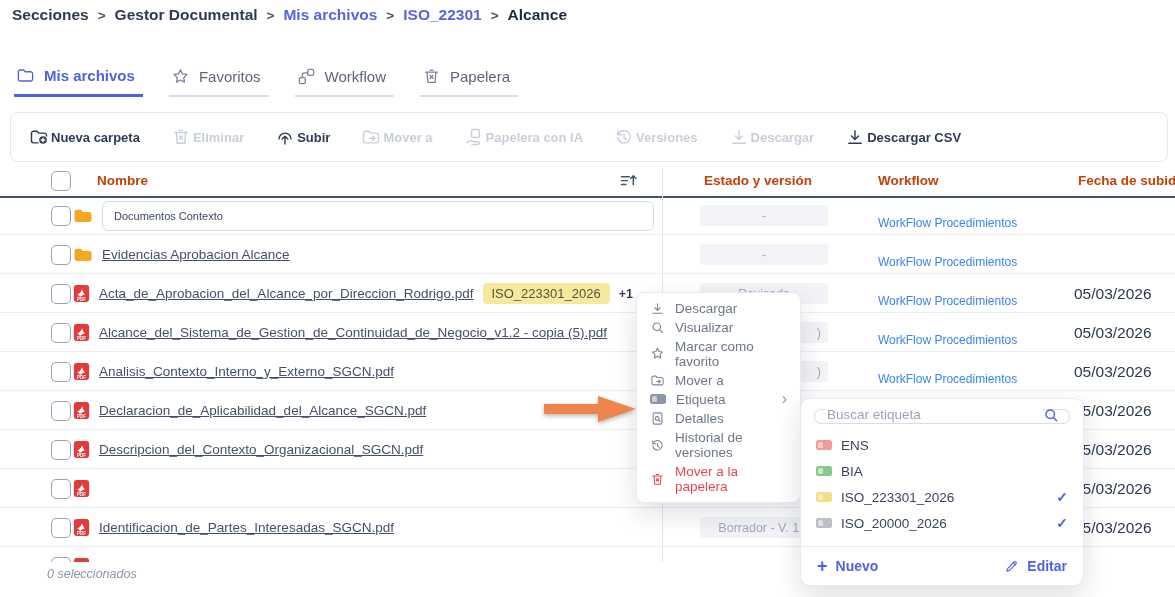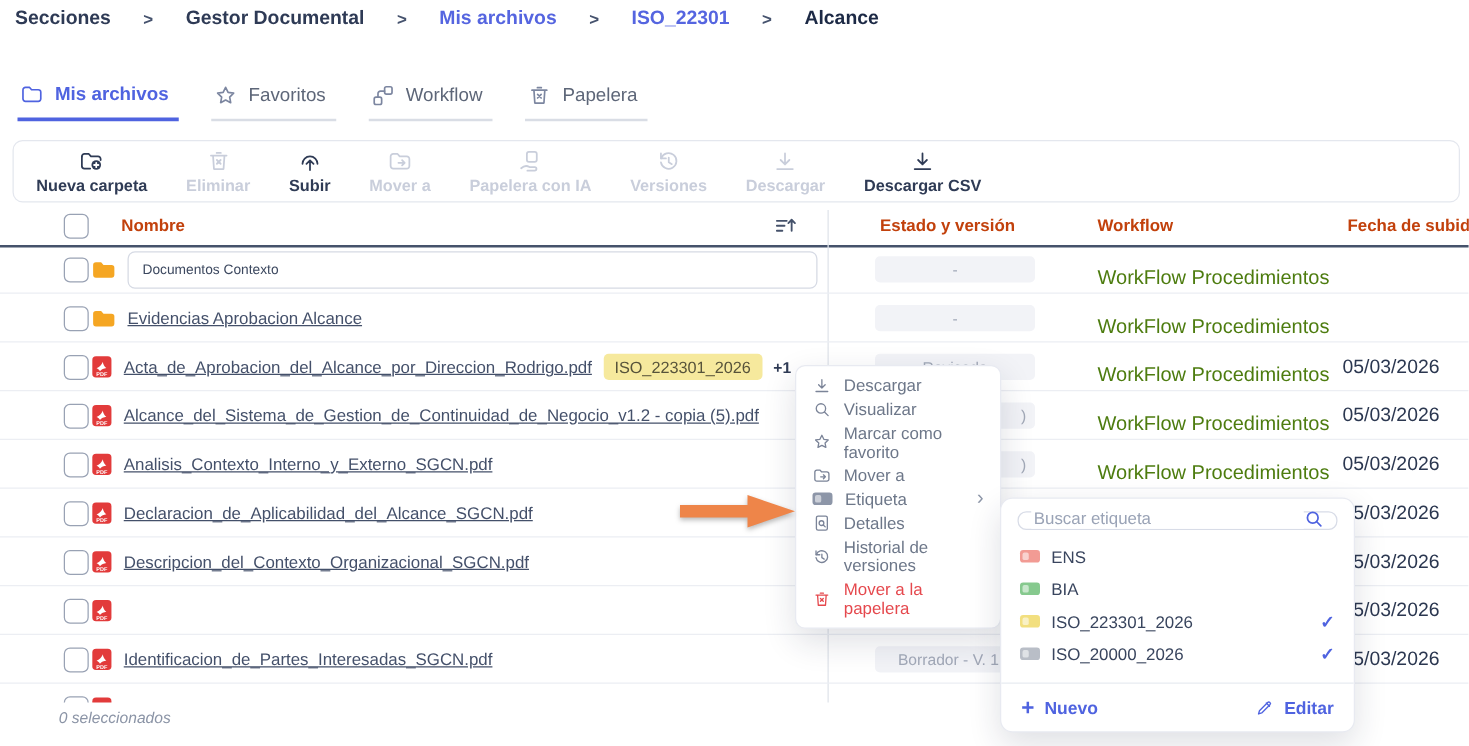--- a/index.html
+++ b/index.html
@@ -1,38 +1,38 @@
 <!DOCTYPE html>
 <html><head>
 <meta charset="utf-8">
 <style>
   html,body{margin:0;padding:0}
   body{width:1175px;height:597px;position:relative;overflow:hidden;background:#fff;
        font-family:"Liberation Sans",sans-serif;-webkit-font-smoothing:antialiased}
   svg.oc{fill:none;stroke:currentColor;stroke-width:1.7;stroke-linecap:round;stroke-linejoin:round}
 
   
-  .bcbar{position:absolute;top:0;left:12px;height:30px;display:flex;align-items:center;gap:26px;
+  .bcbar{position:absolute;top:0;left:12px;height:30px;display:flex;align-items:center;gap:9px;
          font-size:15.5px;font-weight:600;color:#2e3a55;white-space:nowrap}
   .bcbar .link{color:#5565e0;cursor:pointer}
   .bcbar .current{color:#1c2945;font-weight:700}
   .bcbar .sep{color:#46536e;font-size:13.5px}
 
   
   .tabs{position:absolute;top:64px;left:14px;display:flex;gap:26px}
   .tab{display:flex;align-items:center;gap:9px;font-size:15px;color:#5d6678;
        padding:2px 8px 9px 2px;border-bottom:2px solid #d9dde5;cursor:pointer}
   .tab svg{width:19px;height:19px;color:#7c86a0}
   .tab.active{color:#4f63e0;border-bottom:3px solid #4f63e0;font-weight:600}
   .tab.active svg{color:#4f63e0}
 
   
   .toolbar{position:absolute;left:10px;right:7px;top:112px;height:50px;border:1px solid #e4e7ee;
            border-radius:8px;display:flex;align-items:center;padding:0 18px;gap:31px;box-sizing:border-box}
-  .tbtn{display:flex;flex-direction:column;align-items:center;gap:2px;font-size:13px;font-weight:700;
+  .tbtn{display:flex;flex-direction:row;align-items:center;gap:2px;font-size:13px;font-weight:700;
         color:#2f3b55;cursor:pointer;white-space:nowrap}
   .tbtn svg{width:20px;height:20px}
   .tbtn.dis{color:#c9cedb;font-weight:600;cursor:default}
 
   
   .thead{position:absolute;left:0;right:0;top:168px;height:28px;border-bottom:2px solid #45526b;
          font-size:13.5px;font-weight:700;color:#c2410c}
   .hlabel{position:absolute;top:5px;white-space:nowrap}
   .sorticon{position:absolute;left:618px;top:3px;width:21px;height:21px;color:#45526b;cursor:pointer}
   .cb{position:absolute;left:51px;width:18px;height:18px;border:1.6px solid #99a2b4;border-radius:5px;
@@ -47,21 +47,21 @@
   .fname{font-size:13.5px;color:#44506a;text-decoration:underline;cursor:pointer}
   .rename{width:528px;height:28px;border:1px solid #d6dae4;border-radius:6px;font-size:11px;color:#3c485f;
           padding:0 11px;outline:none;font-family:inherit;background:#fff}
   .chip{background:#f6e99d;color:#57533a;font-size:13px;padding:3px 9px;border-radius:4px;cursor:pointer}
   .plus1{font-size:12.5px;color:#2f3b55;font-weight:700}
   .more{color:#8d96a8;font-size:15px;letter-spacing:1px;cursor:pointer}
   .pill{position:absolute;left:700px;top:9px;width:128px;height:21px;background:#f2f3f7;border-radius:4px;
         font-size:12.5px;color:#a2a9b8;display:flex;align-items:center;justify-content:center;box-sizing:border-box}
   .pill:empty{display:none}
   .pill.rt{justify-content:flex-end;padding-right:7px}
-  .wfc{position:absolute;left:878px;top:0;height:54px;display:flex;align-items:center;font-size:16px;color:#4d7c0f}
+  .wfc{position:absolute;left:878px;top:0;height:54px;display:flex;align-items:center;font-size:12px;color:#3b82f6}
   .datec{position:absolute;left:1074px;top:0;height:39px;display:flex;align-items:center;font-size:15.5px;
          color:#2b3750;font-weight:500}
 
   
   .menu{position:absolute;left:636px;top:292px;width:165px;height:211px;background:#fff;border:1px solid #e8eaf1;
         border-radius:8px;box-shadow:0 10px 26px rgba(25,35,65,.14);z-index:5;padding:6px 0;box-sizing:border-box;
         display:flex;flex-direction:column;justify-content:space-around}
   .mi{display:flex;align-items:center;gap:10px;padding:0 13px;font-size:13.5px;color:#6d7789;cursor:pointer}
   .mi svg{width:15px;height:15px;color:#7b8498;flex:none}
   .mi .chev{margin-left:auto;color:#8d96a8;font-size:16px;line-height:1}

